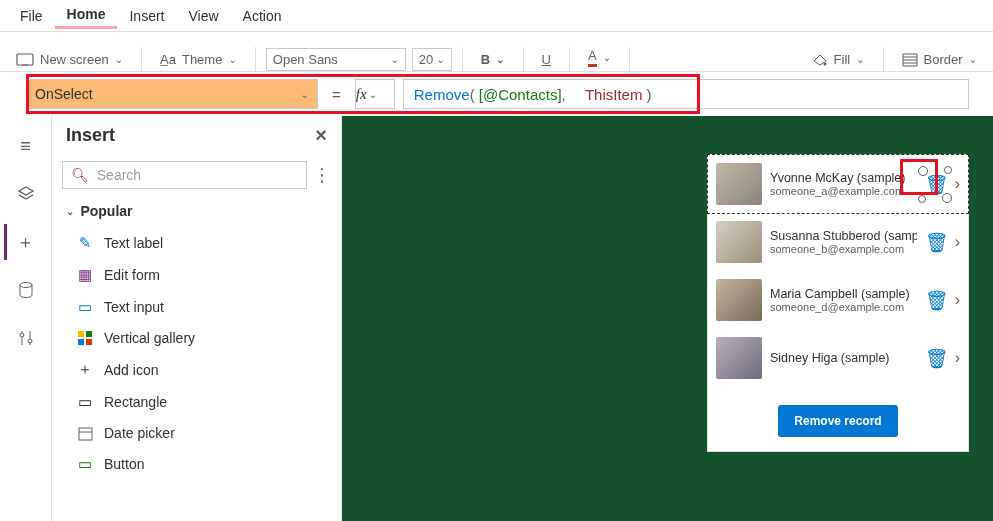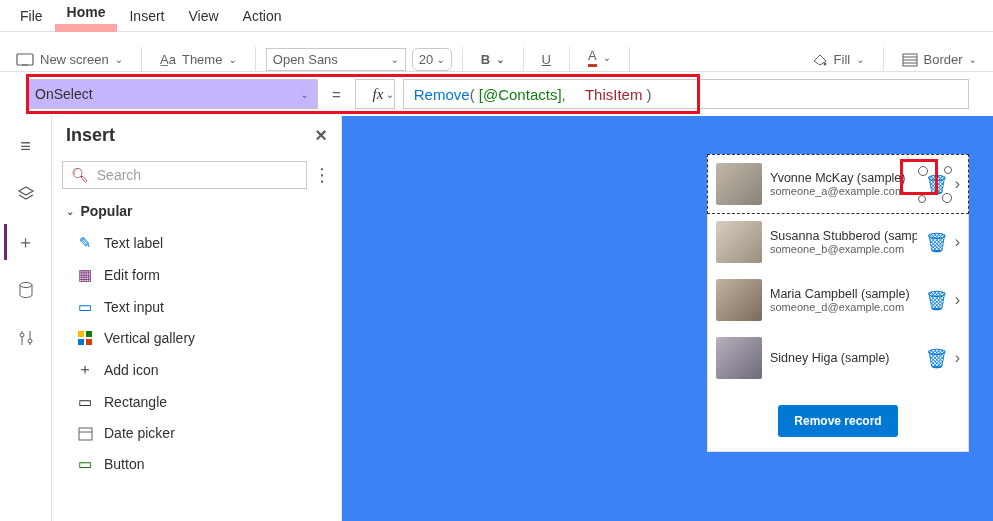--- a/index.html
+++ b/index.html
@@ -1,37 +1,37 @@
 <!DOCTYPE html>
 <html><head>
 <meta charset="utf-8">
 <style>
   * { box-sizing: border-box; font-family: "Segoe UI", Arial, sans-serif; }
   body { margin: 0; background: #fff; width: 993px; height: 521px; overflow: hidden; color: #323130; }
   
   
   .menubar { display: flex; align-items: center; height: 32px; padding: 0 8px; border-bottom: 1px solid #e1dfdd; font-size: 14px; }
   .menubar-item { padding: 4px 12px; cursor: pointer; }
-  .menubar-item.active { border-bottom: 8px solid #fca5a5; font-weight: 600; }
+  .menubar-item.active { border-bottom: 3px solid #fca5a5; font-weight: 600; }
   
   
   .ribbon { display: flex; align-items: flex-end; height: 40px; padding: 0 8px; gap: 6px; border-bottom: 1px solid #e1dfdd; font-size: 13px; }
   .ribbon-divider { width: 1px; height: 24px; background: #e1dfdd; margin: 0 4px; }
   .ribbon-btn { display: inline-flex; align-items: center; gap: 6px; padding: 4px 8px; cursor: pointer; color: #605e5c; }
   .ribbon-input { border: 1px solid #cbc9c7; padding: 3px 6px; font-size: 13px; color: #605e5c; background:#fff; }
   .font-select { width: 140px; }
-  .size-select { width: 40px; text-align:left;border-radius:6px; }
+  .size-select { width: 40px; text-align:left; }
   .chev { font-size: 10px; color: #605e5c; }
   
   
   .formula-row { display: flex; align-items: center; height: 44px; padding: 6px 24px 6px 26px; gap: 8px; position: relative; }
   .formula-highlight { position: absolute; left: 26px; top: 2px; width: 674px; height: 40px; border: 3px solid #e81123; pointer-events: none; z-index: 5; }
-  .prop-select { width: 292px; height: 30px; border: 1px solid #cbc9c7; padding: 0 8px; font-size: 14px; background: #c4b5fd; display: flex; align-items: center; justify-content: space-between; }
+  .prop-select { width: 292px; height: 30px; border: 1px solid #cbc9c7; padding: 0 8px; font-size: 14px; background: #fdba74; display: flex; align-items: center; justify-content: space-between; }
   .equals { font-size: 15px; padding: 0 6px; color: #605e5c; }
-  .fx-box { width: 40px; height: 30px; border: 1px solid #cbc9c7; display: flex; align-items: center; justify-content: flex-end; font-style: italic; font-size: 15px; font-family: Georgia, serif; }
+  .fx-box { width: 40px; height: 30px; border: 1px solid #cbc9c7; display: flex; align-items: center; justify-content: flex-start; font-style: italic; font-size: 15px; font-family: Georgia, serif; }
   .formula-input { flex: 1; height: 30px; border: 1px solid #cbc9c7; padding: 4px 10px; font-family: "Consolas", monospace; font-size: 15px; background: #fff; display:flex; align-items:center; }
   .tok-fn { color: #0078d4; }
   .tok-id { color: #107c10; }
   .tok-id2 { color: #a4262c; margin-left: 15px; }
   .tok-paren { color: #605e5c; }
   
   
   .main { display: flex; height: 405px; }
   .leftrail { width: 52px; border-right: 1px solid #e1dfdd; display: flex; flex-direction: column; align-items: center; gap: 12px; padding-top: 12px; }
   .leftrail-item { width: 40px; height: 36px; display: flex; align-items: center; justify-content: center; font-size: 18px; color: #605e5c; cursor: pointer; }
@@ -40,21 +40,21 @@
   .insert-panel { width: 290px; border-right: 1px solid #e1dfdd; display: flex; flex-direction: column; }
   .insert-header { display: flex; align-items: center; justify-content: space-between; padding: 8px 14px; font-size: 18px; font-weight: 600; }
   .close-x { font-size: 20px; color: #605e5c; cursor: pointer; }
   .search-row { display: flex; align-items: center; padding: 6px 10px; gap: 6px; }
   .search-box { flex: 1; display: flex; align-items: center; border: 1px solid #cbc9c7; padding: 5px 8px; gap: 8px; color: #a19f9d; font-size: 14px; }
   .dots { font-size: 18px; color: #605e5c; cursor: pointer; width:18px; text-align:center; }
   .cat-header { display: flex; align-items: center; gap: 6px; padding: 8px 14px; font-weight: 600; font-size: 14px; color: #323130; }
   .insert-item { display: flex; align-items: center; gap: 10px; padding: 7px 14px 7px 24px; font-size: 14px; cursor: pointer; }
   .ii-icon { width: 18px; display: inline-flex; justify-content: center; font-size: 15px; }
   
-  .canvas-area { flex: 1; background: #3b82f6; position: relative; }
+  .canvas-area { flex: 1; background: #14532d; position: relative; }
   .canvas-frame { position: absolute; right: 24px; top: 38px; width: 262px; background: #fff; border: 1px solid #e1dfdd; }
   .gallery-item { display: flex; align-items: center; padding: 8px 8px; gap: 8px; position: relative; height: 58px; }
   .gallery-item.sel { outline: 1px dashed #323130; }
   .avatar { width: 46px; height: 42px; background: linear-gradient(135deg,#c1b8a8,#8a837a); border-radius: 2px; flex-shrink: 0; }
   .avatar.a2 { background: linear-gradient(135deg,#d6cec2,#9a8f7d); }
   .avatar.a3 { background: linear-gradient(135deg,#c5b3a1,#7a6a5a); }
   .avatar.a4 { background: linear-gradient(135deg,#b8b0bb,#6f6a7b); }
   .info { flex: 1; font-size: 12px; overflow:hidden; }
   .info .name { font-size: 12.5px; color: #323130; white-space: nowrap; }
   .info .mail { font-size: 11px; color: #605e5c; white-space: nowrap; }

